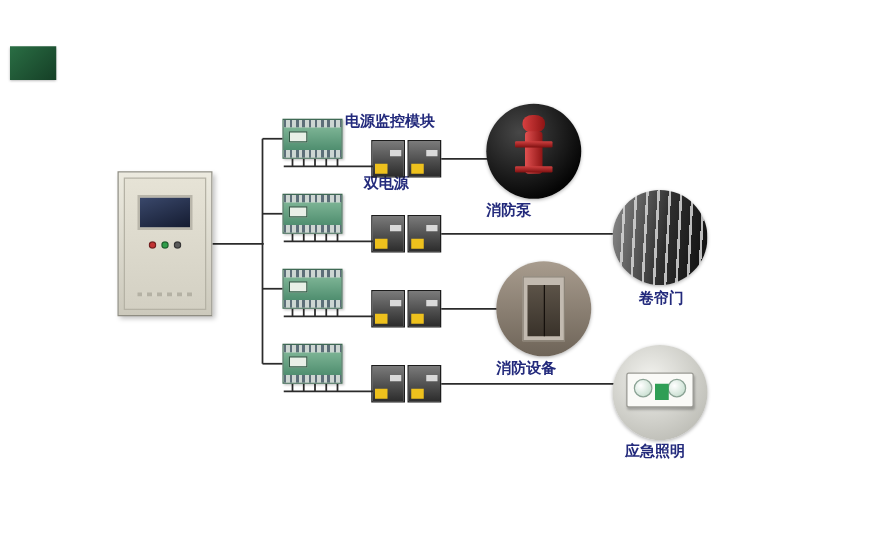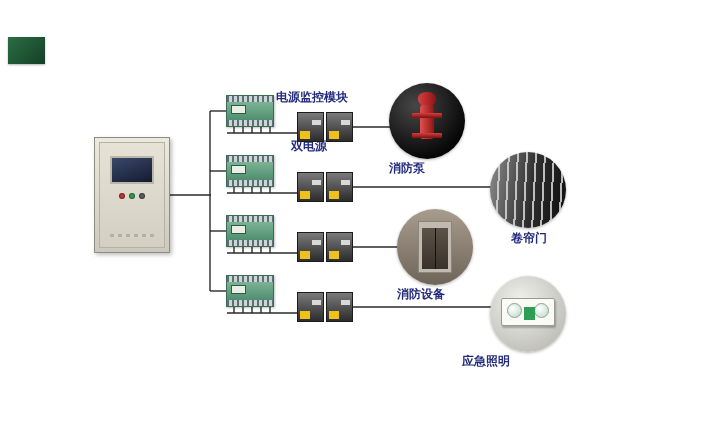--- a/index.html
+++ b/index.html
@@ -160,15 +160,15 @@
     <div class="el-box">
       <span class="el-lamp left"></span>
       <span class="el-lamp right"></span>
       <span class="el-strip"></span>
     </div>
   </div>
 
   <div class="lbl" style="left:389px;top:161px;width:76px">消防泵</div>
   <div class="lbl" style="left:511px;top:231px;width:76px">卷帘门</div>
   <div class="lbl" style="left:397px;top:287px;width:76px">消防设备</div>
-  <div class="lbl" style="left:462px;top:354px;width:76px">应急照明</div>
+  <div class="lbl" style="left:500px;top:354px;width:76px">应急照明</div>
 
 </div>
 
 </body></html>

